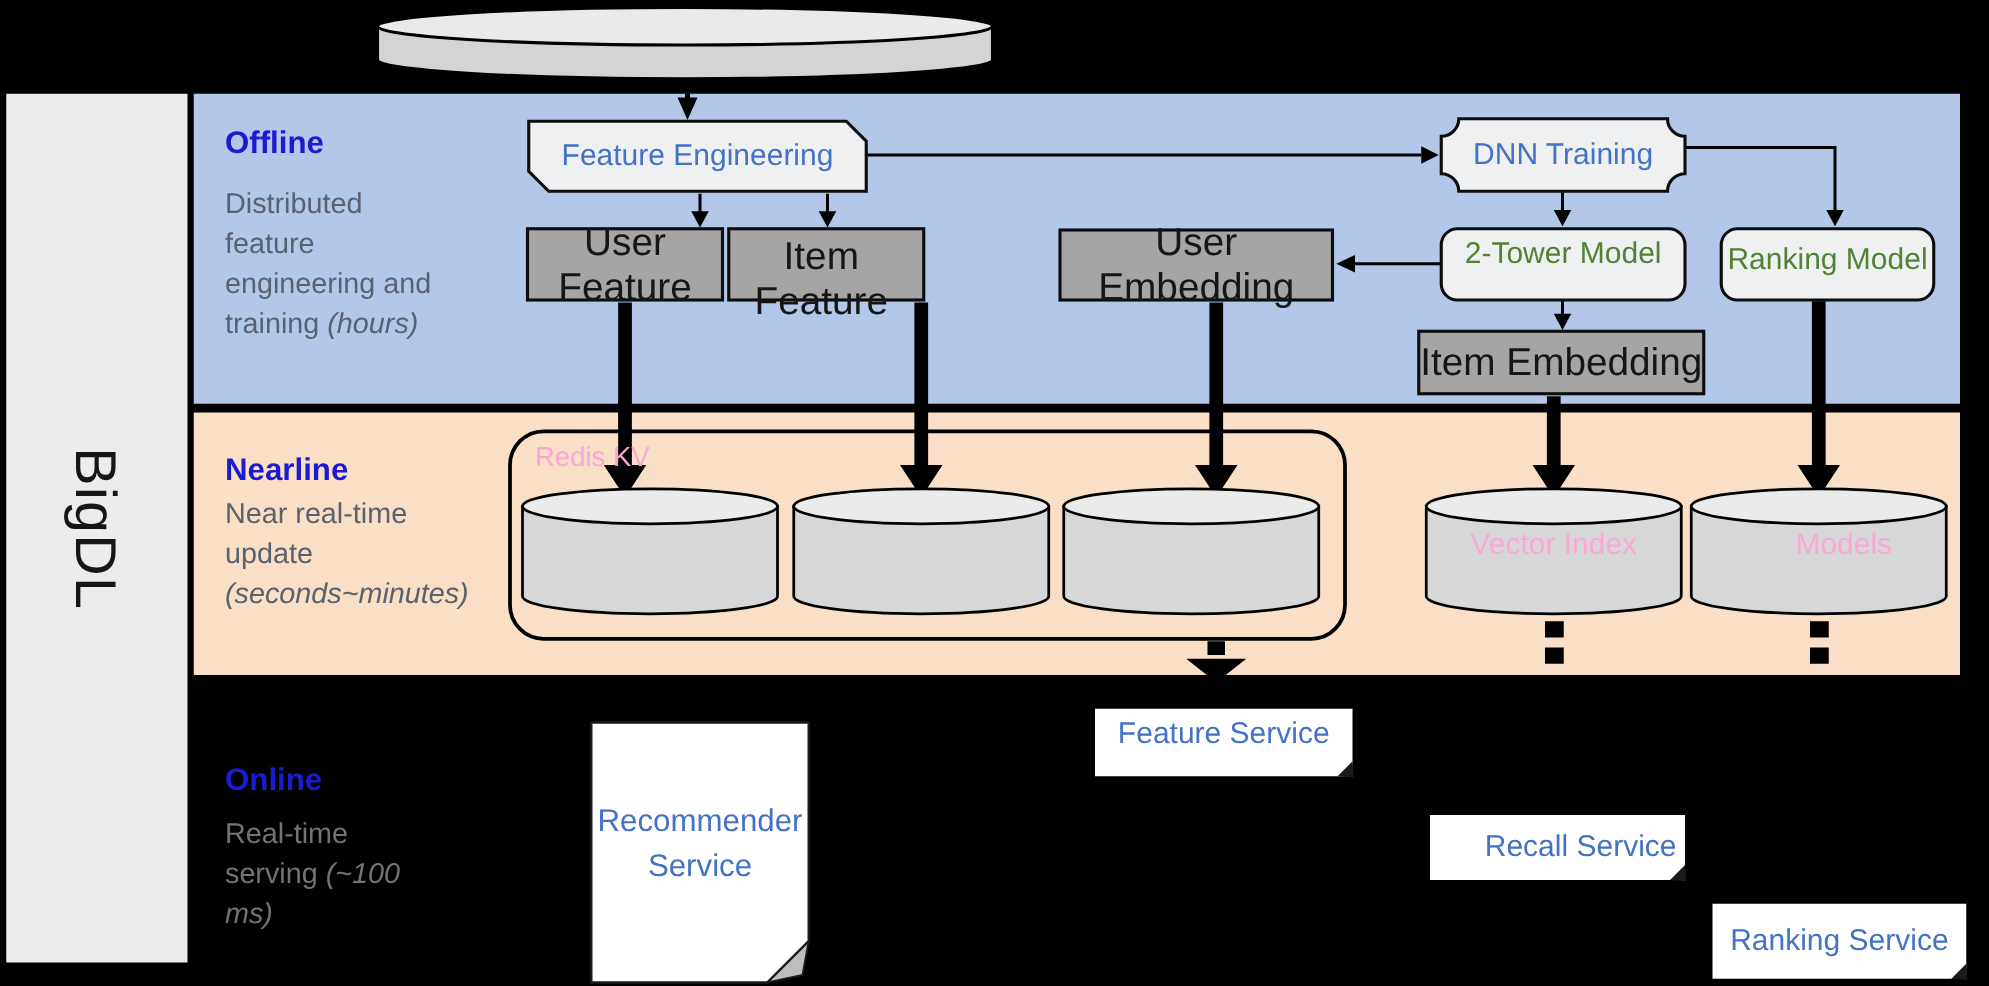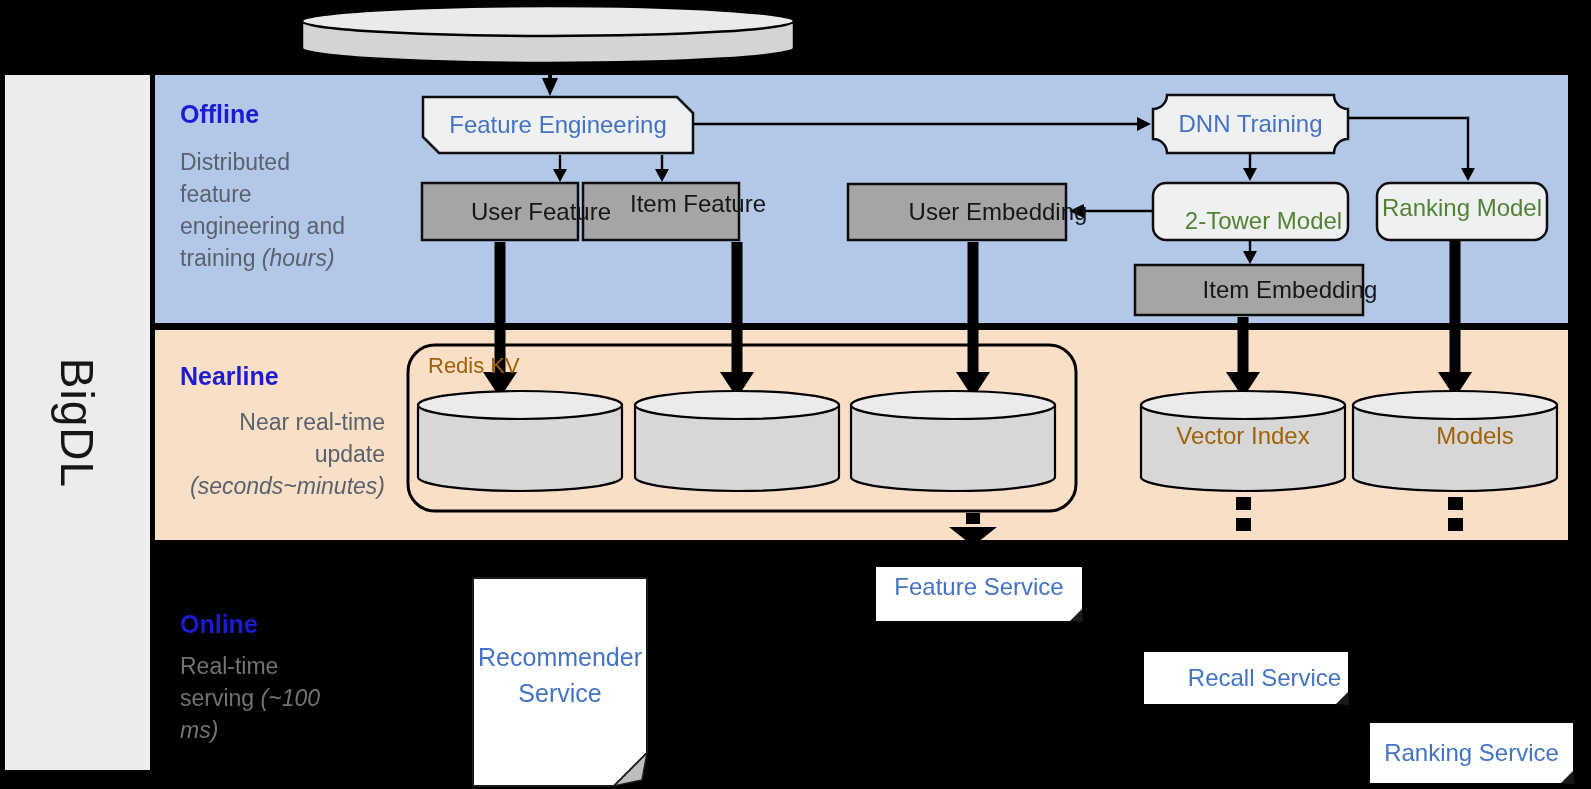--- a/index.html
+++ b/index.html
@@ -9,25 +9,25 @@
   .band-offline{left:155px;top:75px;width:1413px;height:248px;background:#b3c7e8;}
   .band-nearline{left:155px;top:330px;width:1413px;height:210px;background:#fadfc7;}
   .sidebar{position:absolute;left:5px;top:75px;width:145px;height:695px;background:#ececec;}
   .logo{position:absolute;left:0;top:0;width:145px;height:695px;display:flex;align-items:center;justify-content:center;}
   .logo span{display:block;transform:rotate(90deg);font-size:46px;color:#161616;letter-spacing:1px;}
   svg#shapes{position:absolute;left:0;top:0;z-index:1;}
   .lbl{position:absolute;z-index:2;display:flex;align-items:center;justify-content:center;
        text-align:center;color:#161616;}
   .blue{color:#4472c4;}
   .green{color:#548235;}
-  .brown{color:#a16207;}
+  .brown{color:#f9a8d4;}
   .band-title{position:absolute;z-index:2;font-size:25px;font-weight:bold;color:#1b1bd0;}
   .band-desc{position:absolute;z-index:2;font-size:23px;color:#59626e;line-height:32px;}
   .band-desc em{font-style:italic;}
-  .t22{font-size:22px;} .t23{font-size:24px;padding-left:41px;} .t24{font-size:24px;} .t25{font-size:25px;}
+  .t22{font-size:22px;} .t23{font-size:31px;} .t24{font-size:24px;} .t25{font-size:25px;}
 </style>
 </head>
 <body>
 
 <div id="stage">
 
   <div class="band band-offline"></div>
   <div class="band band-nearline"></div>
   <div class="sidebar">
     <div class="logo">
@@ -164,33 +164,33 @@
       <rect x="1370" y="723" width="203" height="60" fill="#fff"></rect>
       <path d="M1561,783 L1573,771 L1574,784 Z" fill="#1a1a1a"></path>
     </g>
   </svg>
 
 
   <div class="band-title" style="left:180px;top:100px;">Offline</div>
   <div class="band-desc" style="left:180px;top:146px;width:172px;"><span>Distributed feature engineering and training</span> <em>(hours)</em></div>
 
   <div class="band-title" style="left:180px;top:362px;">Nearline</div>
-  <div class="band-desc" style="left:180px;top:406px;width:205px;text-align:right;"><span>Near real-time update</span> <em>(seconds~minutes)</em></div>
+  <div class="band-desc" style="left:180px;top:394px;width:205px;"><span>Near real-time update</span> <em>(seconds~minutes)</em></div>
 
   <div class="band-title" style="left:180px;top:610px;">Online</div>
   <div class="band-desc" style="left:180px;top:650px;width:152px;color:#737373;"><span>Real-time serving</span> <em>(~100 ms)</em></div>
 
   <div class="lbl blue t24" style="left:423px;top:97px;width:270px;height:56px;">Feature Engineering</div>
   <div class="lbl blue t24" style="left:1153px;top:95px;width:195px;height:58px;">DNN Training</div>
 
   <div class="lbl t23" style="left:422px;top:183px;width:156px;height:57px;">User Feature</div>
-  <div class="lbl t23" style="left:583px;top:175px;width:148px;height:57px;">Item Feature</div>
+  <div class="lbl t23" style="left:583px;top:194px;width:148px;height:57px;">Item Feature</div>
   <div class="lbl t23" style="left:848px;top:184px;width:218px;height:56px;">User Embedding</div>
 
-  <div class="lbl green t24" style="left:1153px;top:192px;width:195px;height:57px;padding-left:13px;">2-Tower Model</div>
+  <div class="lbl green t24" style="left:1153px;top:174px;width:195px;height:57px;">2-Tower Model</div>
   <div class="lbl green t24" style="left:1377px;top:183px;width:170px;height:50px;">Ranking Model</div>
   <div class="lbl t23" style="left:1135px;top:265px;width:228px;height:50px;">Item Embedding</div>
 
   <div class="lbl brown t22" style="left:428px;top:352px;width:110px;height:28px;justify-content:flex-start;">Redis KV</div>
   <div class="lbl brown t24" style="left:1141px;top:418px;width:204px;height:36px;">Vector Index</div>
   <div class="lbl brown t24" style="left:1353px;top:418px;width:244px;height:36px;">Models</div>
 
   <div class="lbl blue t25" style="left:477px;top:632px;width:166px;height:86px;line-height:36px;">Recommender Service</div>
   <div class="lbl blue t24" style="left:876px;top:567px;width:206px;height:40px;">Feature Service</div>
   <div class="lbl blue t24" style="left:1144px;top:652px;width:241px;height:52px;">Recall Service</div>

